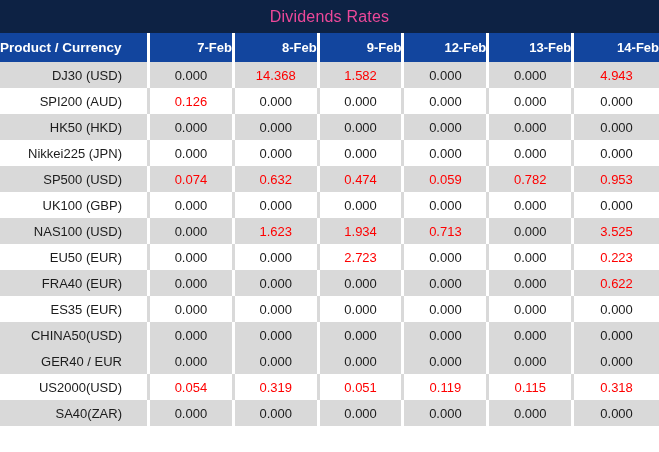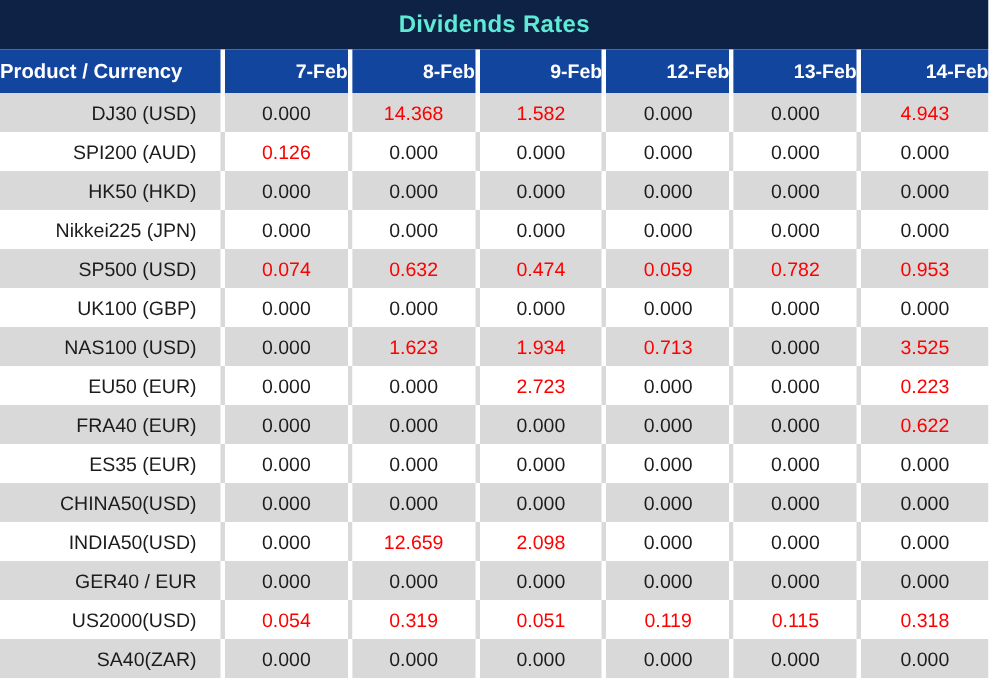--- a/index.html
+++ b/index.html
@@ -13,21 +13,21 @@
   }
   *{margin:0;padding:0;box-sizing:border-box;}
   html,body{width:659px;height:452px;overflow:hidden;background:#fff;
     font-family:"Liberation Sans", sans-serif;}
   .app{width:659px;height:452px;}
   .banner{
     width:659px;height:33px;background:var(--banner-bg);
     display:flex;align-items:center;justify-content:center;
   }
   .banner h1{
-    color:#5eead4;font-size:16px;font-weight:bold;letter-spacing:.2px;
+    color:#ec4899;font-size:16px;font-weight:normal;letter-spacing:.2px;
   }
   table{
     width:659px;border-spacing:0;table-layout:fixed;border-collapse:separate;
   }
   col.product-col{width:150px;}
   th,td{
     font-size:13px;overflow:hidden;white-space:nowrap;
   }
   thead th{
     height:29px;background:var(--header-bg);color:var(--header-text);
@@ -38,21 +38,21 @@
     text-align:left;font-weight:bold;font-size:13.5px;
   }
   thead th:last-child{border-right:none;}
   tbody td{
     height:26px;vertical-align:middle;color:var(--value-default);
     border-right:3px solid transparent;
   }
   tbody tr.gray td{background:var(--row-alt-bg);border-right-color:#ffffff;}
   tbody tr.white td{background:var(--row-bg);border-right-color:#d9d9d9;}
   tbody td:last-child{border-right:none;}
-  td.product{text-align:right;padding-right:16px;}
+  td.product{text-align:right;padding-right:25px;}
   td.value{text-align:center;}
   td.value.red{color:var(--value-highlight);margin-top:20px;}
 </style>
 </head>
 <body>
 
 <div class="app">
   <div class="banner">
     <h1>Dividends Rates</h1>
   </div>
@@ -171,29 +171,20 @@
         </tr>
         <tr class="gray">
           <td class="product">CHINA50(USD)</td>
           <td class="value">0.000</td>
           <td class="value">0.000</td>
           <td class="value">0.000</td>
           <td class="value">0.000</td>
           <td class="value">0.000</td>
           <td class="value">0.000</td>
         </tr>
-        <tr class="white">
-          <td class="product">INDIA50(USD)</td>
-          <td class="value">0.000</td>
-          <td class="value red">12.659</td>
-          <td class="value red">2.098</td>
-          <td class="value">0.000</td>
-          <td class="value">0.000</td>
-          <td class="value">0.000</td>
-        </tr>
         <tr class="gray">
           <td class="product">GER40 / EUR</td>
           <td class="value">0.000</td>
           <td class="value">0.000</td>
           <td class="value">0.000</td>
           <td class="value">0.000</td>
           <td class="value">0.000</td>
           <td class="value">0.000</td>
         </tr>
         <tr class="white">

